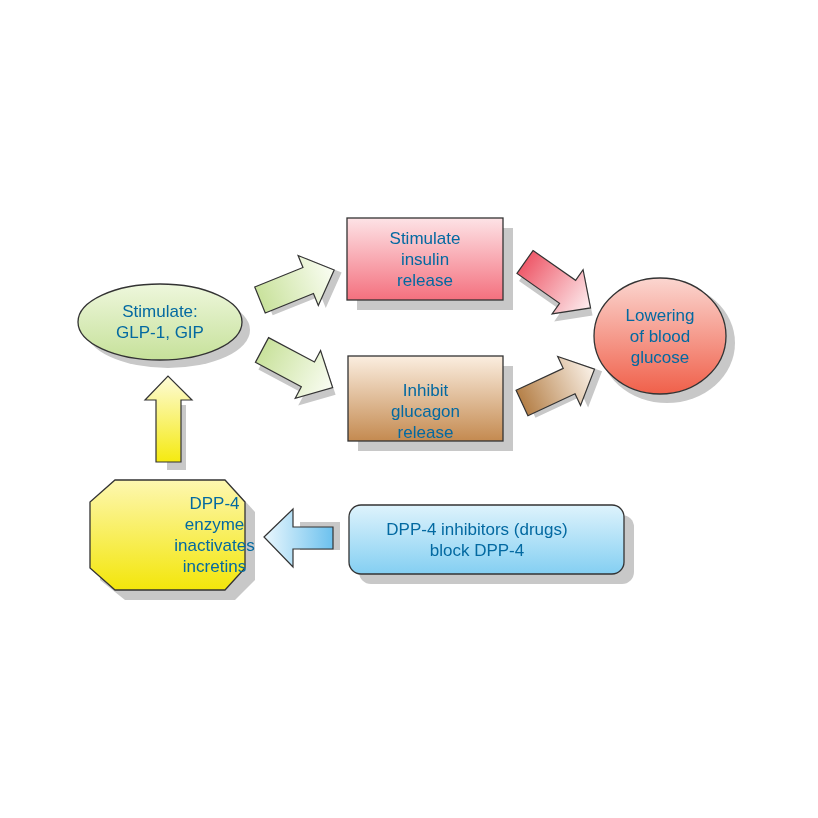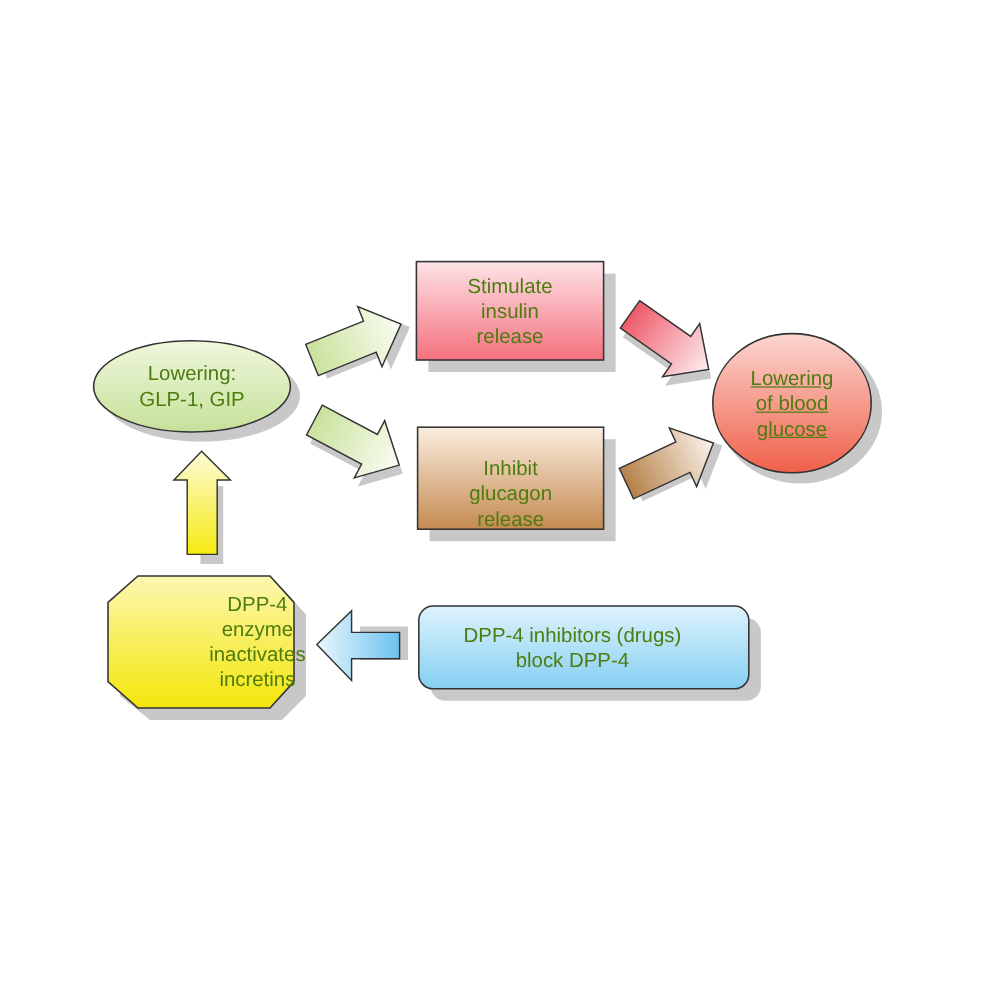--- a/index.html
+++ b/index.html
@@ -1,18 +1,18 @@
 <!DOCTYPE html>
 <html><head>
   <meta charset="utf-8">
   <style>
     html, body { margin: 0; padding: 0; background: #ffffff; }
     body { width: 818px; height: 818px; position: relative; overflow: hidden; font-family: "Liberation Sans", sans-serif; }
     #diagram { position: absolute; left: 0; top: 0; }
-    .node-text { position: absolute; display: flex; align-items: center; justify-content: center; text-align: center; color: #4d7c0f; font-size: 17px; line-height: 21px; white-space: pre-line; pointer-events: none; }
+    .node-text { position: absolute; display: flex; align-items: center; justify-content: center; text-align: center; color: #0369a1; font-size: 17px; line-height: 21px; white-space: pre-line; pointer-events: none; }
   </style>
 </head>
 <body>
 
 <svg id="diagram" width="818" height="818" viewBox="0 0 818 818">
   <defs>
     <linearGradient id="g-green-arrow" x1="0" y1="0" x2="1" y2="0">
       <stop offset="0" stop-color="#c9e29c"></stop>
         <stop offset="1" stop-color="#fafdf3"></stop>
     </linearGradient>
@@ -101,29 +101,29 @@
   </g>
 
   <ellipse cx="160" cy="322" rx="82" ry="38" fill="url(#g-green-ell)" stroke="#333" stroke-width="1.3"></ellipse>
   <rect x="347" y="218" width="156" height="82" fill="url(#g-pink-box)" stroke="#333" stroke-width="1.3"></rect>
   <rect x="348" y="356" width="155" height="85" fill="url(#g-tan-box)" stroke="#333" stroke-width="1.3"></rect>
   <ellipse cx="660" cy="336" rx="66" ry="58" fill="url(#g-red-ell)" stroke="#333" stroke-width="1.3"></ellipse>
   <polygon points="115,480 225,480 245,502 245,568 225,590 115,590 90,568 90,502" fill="url(#g-yellow-oct)" stroke="#333" stroke-width="1.3"></polygon>
   <rect x="349" y="505" width="275" height="69" rx="12" fill="url(#g-blue-box)" stroke="#333" stroke-width="1.3"></rect>
 </svg>
 
-<div class="node-text" style="left:78px; top:284px; width:164px; height:76px;">Lowering:
+<div class="node-text" style="left:78px; top:284px; width:164px; height:76px;">Stimulate:
 GLP-1, GIP</div>
 <div class="node-text" style="left:347px; top:218px; width:156px; height:82px;">Stimulate
 insulin
 release</div>
 <div class="node-text" style="left:348px; top:356px; width:155px; height:110px;">Inhibit
 glucagon
 release</div>
-<div class="node-text" style="left:594px; top:278px; width:132px; height:116px;text-decoration:underline;">Lowering
+<div class="node-text" style="left:594px; top:278px; width:132px; height:116px;">Lowering
 of blood
 glucose</div>
 <div class="node-text" style="left:90px; top:480px; width:155px; height:110px;padding-left:47px;">DPP-4
 enzyme
 inactivates
 incretins</div>
 <div class="node-text" style="left:349px; top:505px; width:256px; height:69px;">DPP-4 inhibitors (drugs)
 block DPP-4</div>
 
 </body></html>

